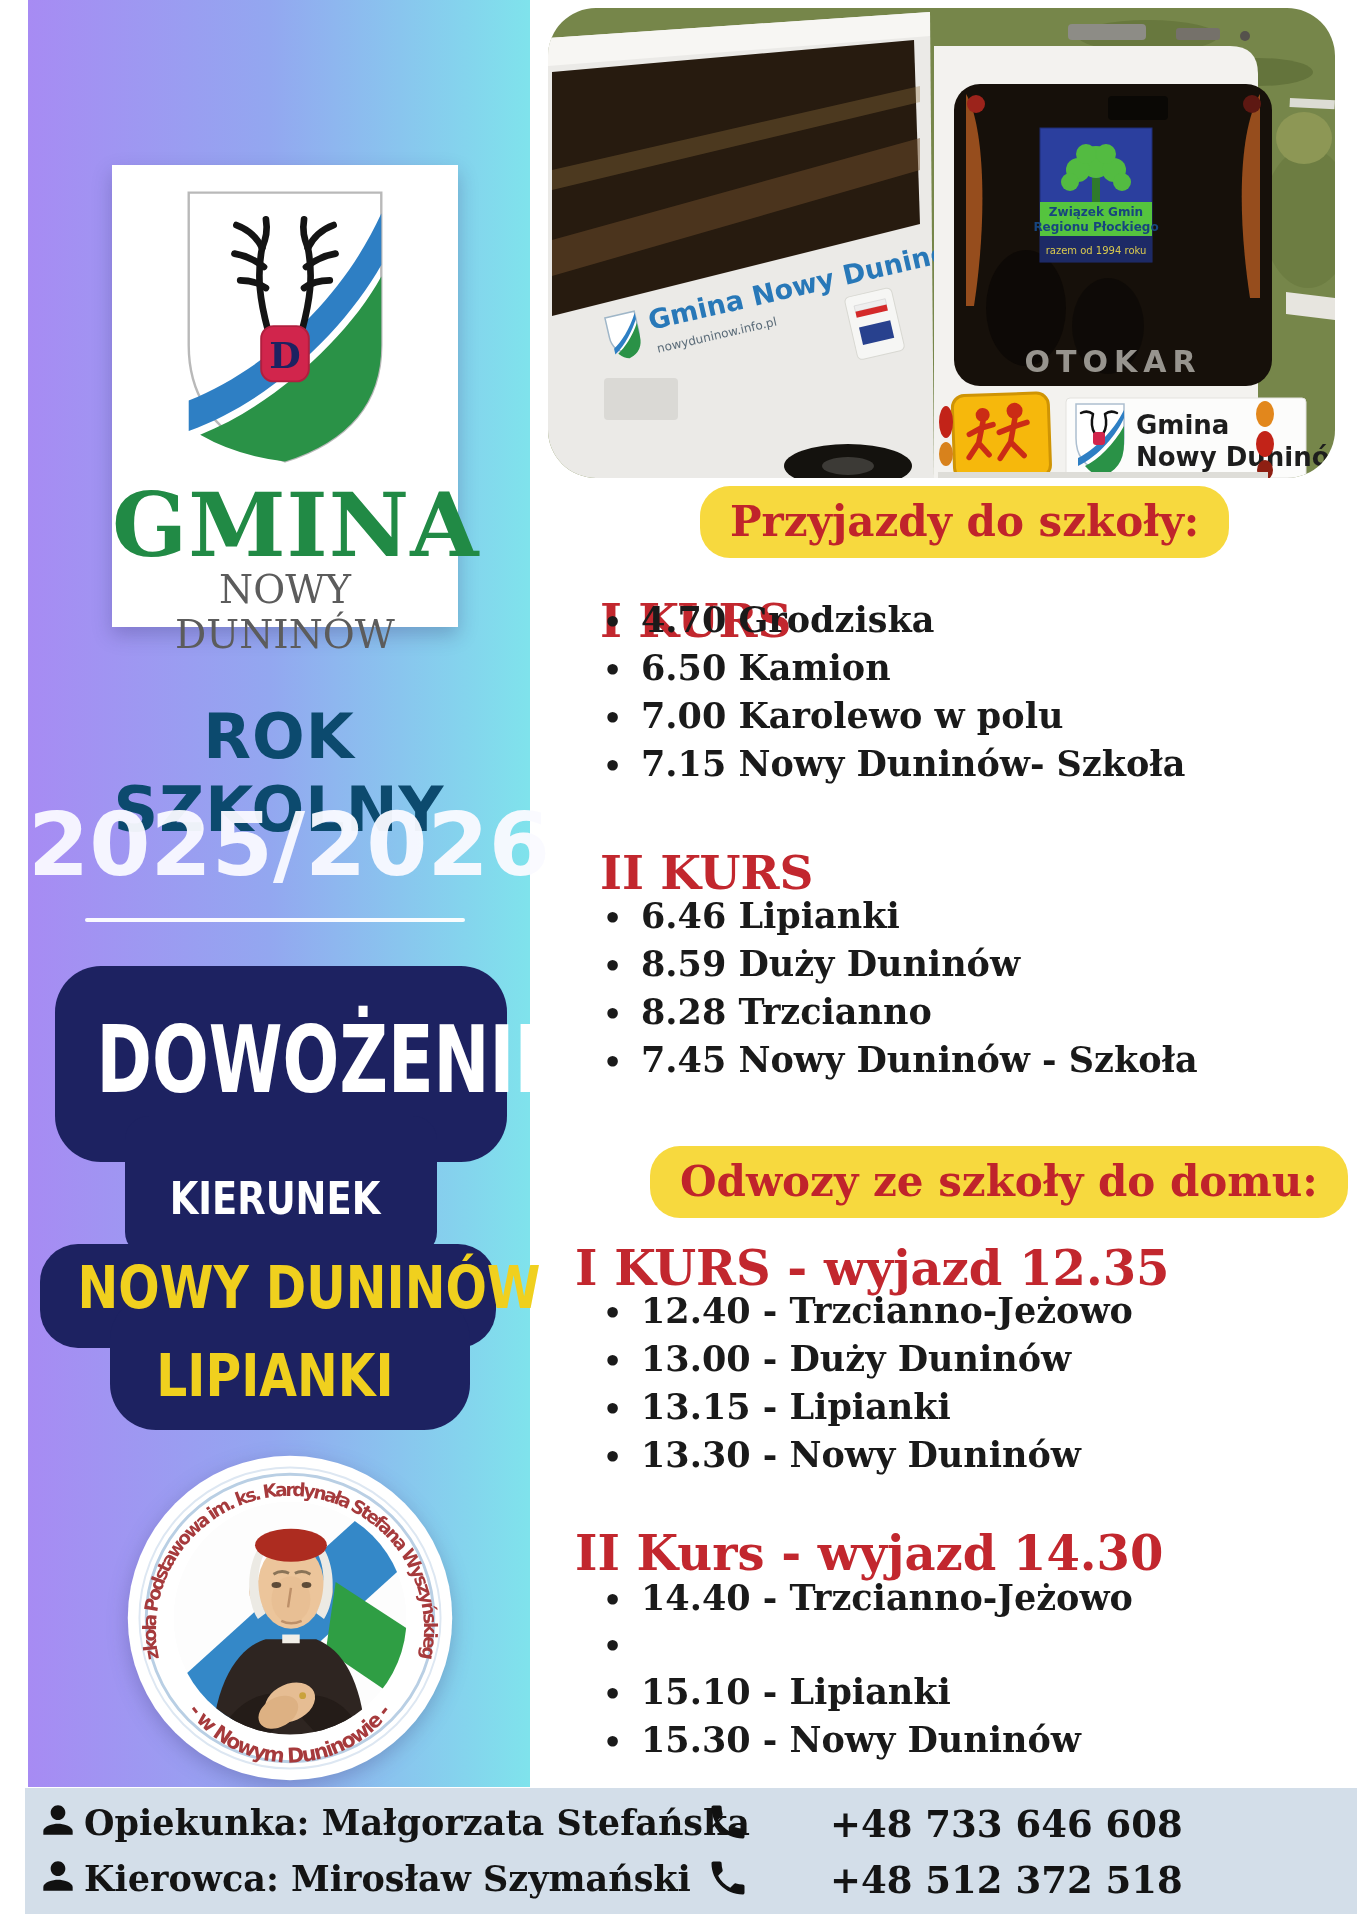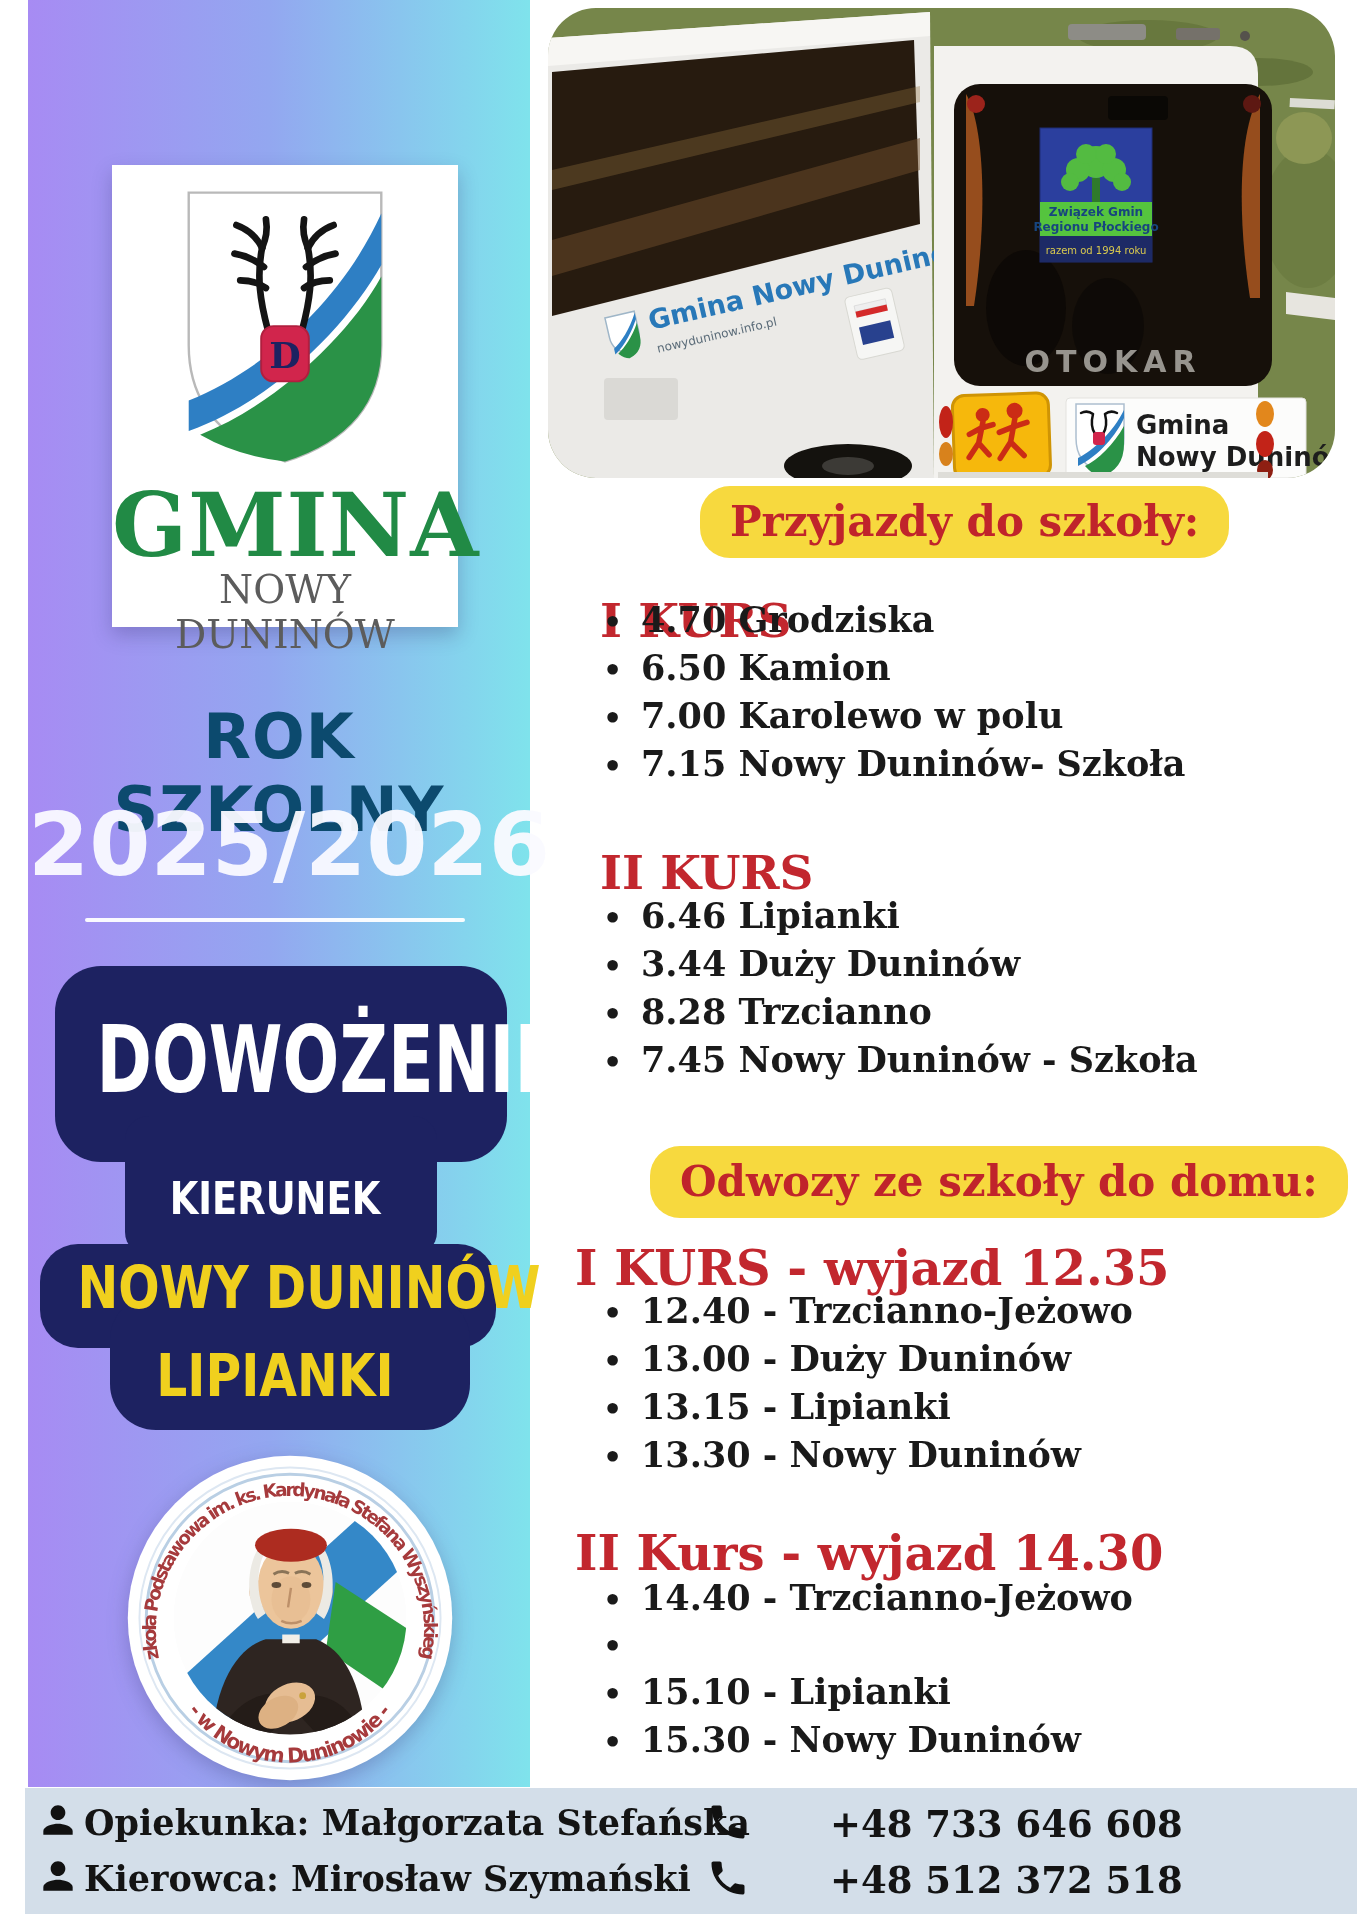--- a/index.html
+++ b/index.html
@@ -281,21 +281,21 @@
   </ul>
 
   <div class="abs sec-title t2">II KURS</div>
   <ul class="abs sched l2">
     <li>
         <span class="dot">•</span>
         <span>6.46 Lipianki</span>
       </li>
     <li>
         <span class="dot">•</span>
-        <span>3.44 Duży Duninów</span>
+        <span>8.59 Duży Duninów</span>
       </li>
     <li>
         <span class="dot">•</span>
         <span>8.28 Trzcianno</span>
       </li>
     <li>
         <span class="dot">•</span>
         <span>7.45 Nowy Duninów - Szkoła</span>
       </li>
   </ul>

